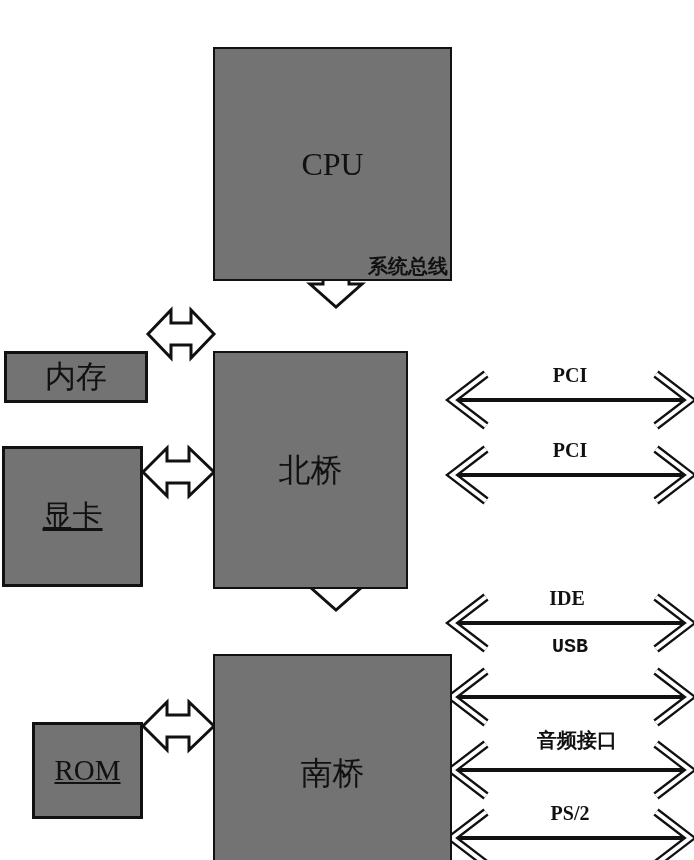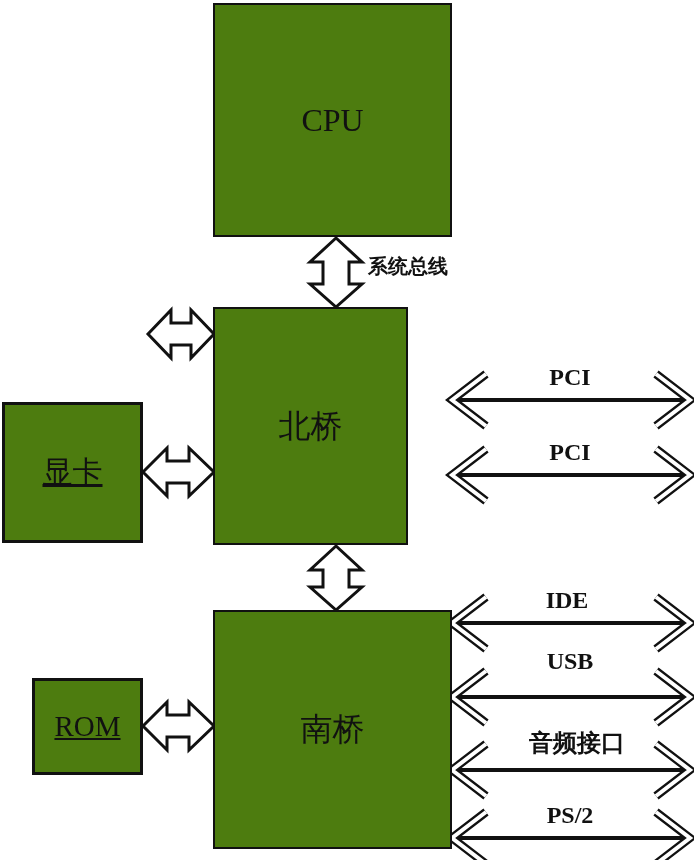--- a/index.html
+++ b/index.html
@@ -13,35 +13,36 @@
     overflow: hidden;
   }
   .layer {
     position: absolute;
     left: 0; top: 0;
     width: 694px; height: 860px;
   }
   .box {
     position: absolute;
     box-sizing: border-box;
-    background: #4d7c0f;
+    background: #737373;
     border: 3px solid #111111;
     display: flex;
     flex-direction: column;
     align-items: center;
     justify-content: center;
     text-align: center;
     line-height: 1.15;
+    margin-top: 44px;
   }
   .box.big { border-width: 2.5px; font-size: 32px; }
   .box.small { font-size: 31px; }
   .bus-label {
     position: absolute;
     font-weight: bold;
-    font-size: 24px;
+    font-size: 20px;
     white-space: nowrap;
     transform: translateX(-50%);
   }
   .sysbus-label {
     position: absolute;
     font-weight: bold;
     font-size: 20px;
     white-space: nowrap;
   }
   .gpu-line, .rom-line { display: block; text-decoration: underline; }
@@ -110,36 +111,39 @@
   </div>
 
   <div class="box big" style="left:213px; top:307px; width:195px; height:238px;">
     <span>北桥</span>
   </div>
 
   <div class="box big" style="left:213px; top:610px; width:239px; height:239px;">
     <span>南桥</span>
   </div>
 
+  <div class="box small" style="left:4px; top:307px; width:144px; height:52px;">
+    <span>内存</span>
+  </div>
 
   <div class="box small" style="left:2px; top:402px; width:141px; height:141px; font-size:30px;">
     <span class="gpu-line">显卡</span>
   </div>
 
   <div class="box small" style="left:32px; top:678px; width:111px; height:97px; font-size:29px;">
     <span class="rom-line">ROM</span>
   </div>
 
   <div class="sysbus-label" style="left:368px; top:253px;">系统总线</div>
 
   <div class="bus-label" style="left:570px; top:364px;">PCI</div>
 
   <div class="bus-label" style="left:570px; top:439px;">PCI</div>
 
   <div class="bus-label" style="left:567px; top:587px;">IDE</div>
 
-  <div class="bus-label" style="left:570px; top:648px;">USB</div>
+  <div class="bus-label" style="left:570px; top:635px;font-family:Liberation Mono, monospace;">USB</div>
 
   <div class="bus-label" style="left:577px; top:727px;">音频接口</div>
 
   <div class="bus-label" style="left:570px; top:802px;">PS/2</div>
 
 </div>
 
 </body></html>

